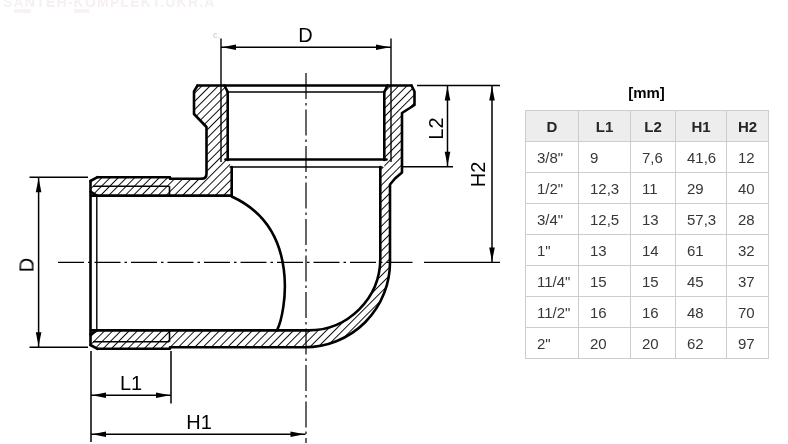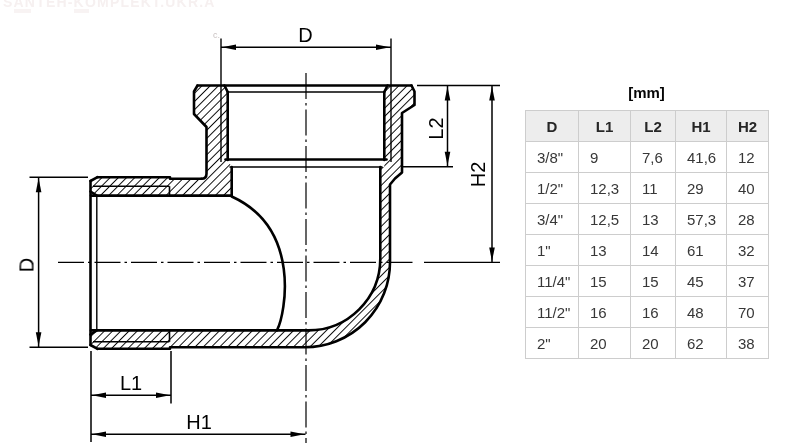--- a/index.html
+++ b/index.html
@@ -191,18 +191,18 @@
             <td>16</td>
             <td>16</td>
             <td>48</td>
             <td>70</td>
           </tr>
       <tr>
             <td>2"</td>
             <td>20</td>
             <td>20</td>
             <td>62</td>
-            <td>38</td>
+            <td>97</td>
           </tr>
     </tbody>
       </table>
   </div>
 </div>
 
 </body></html>

